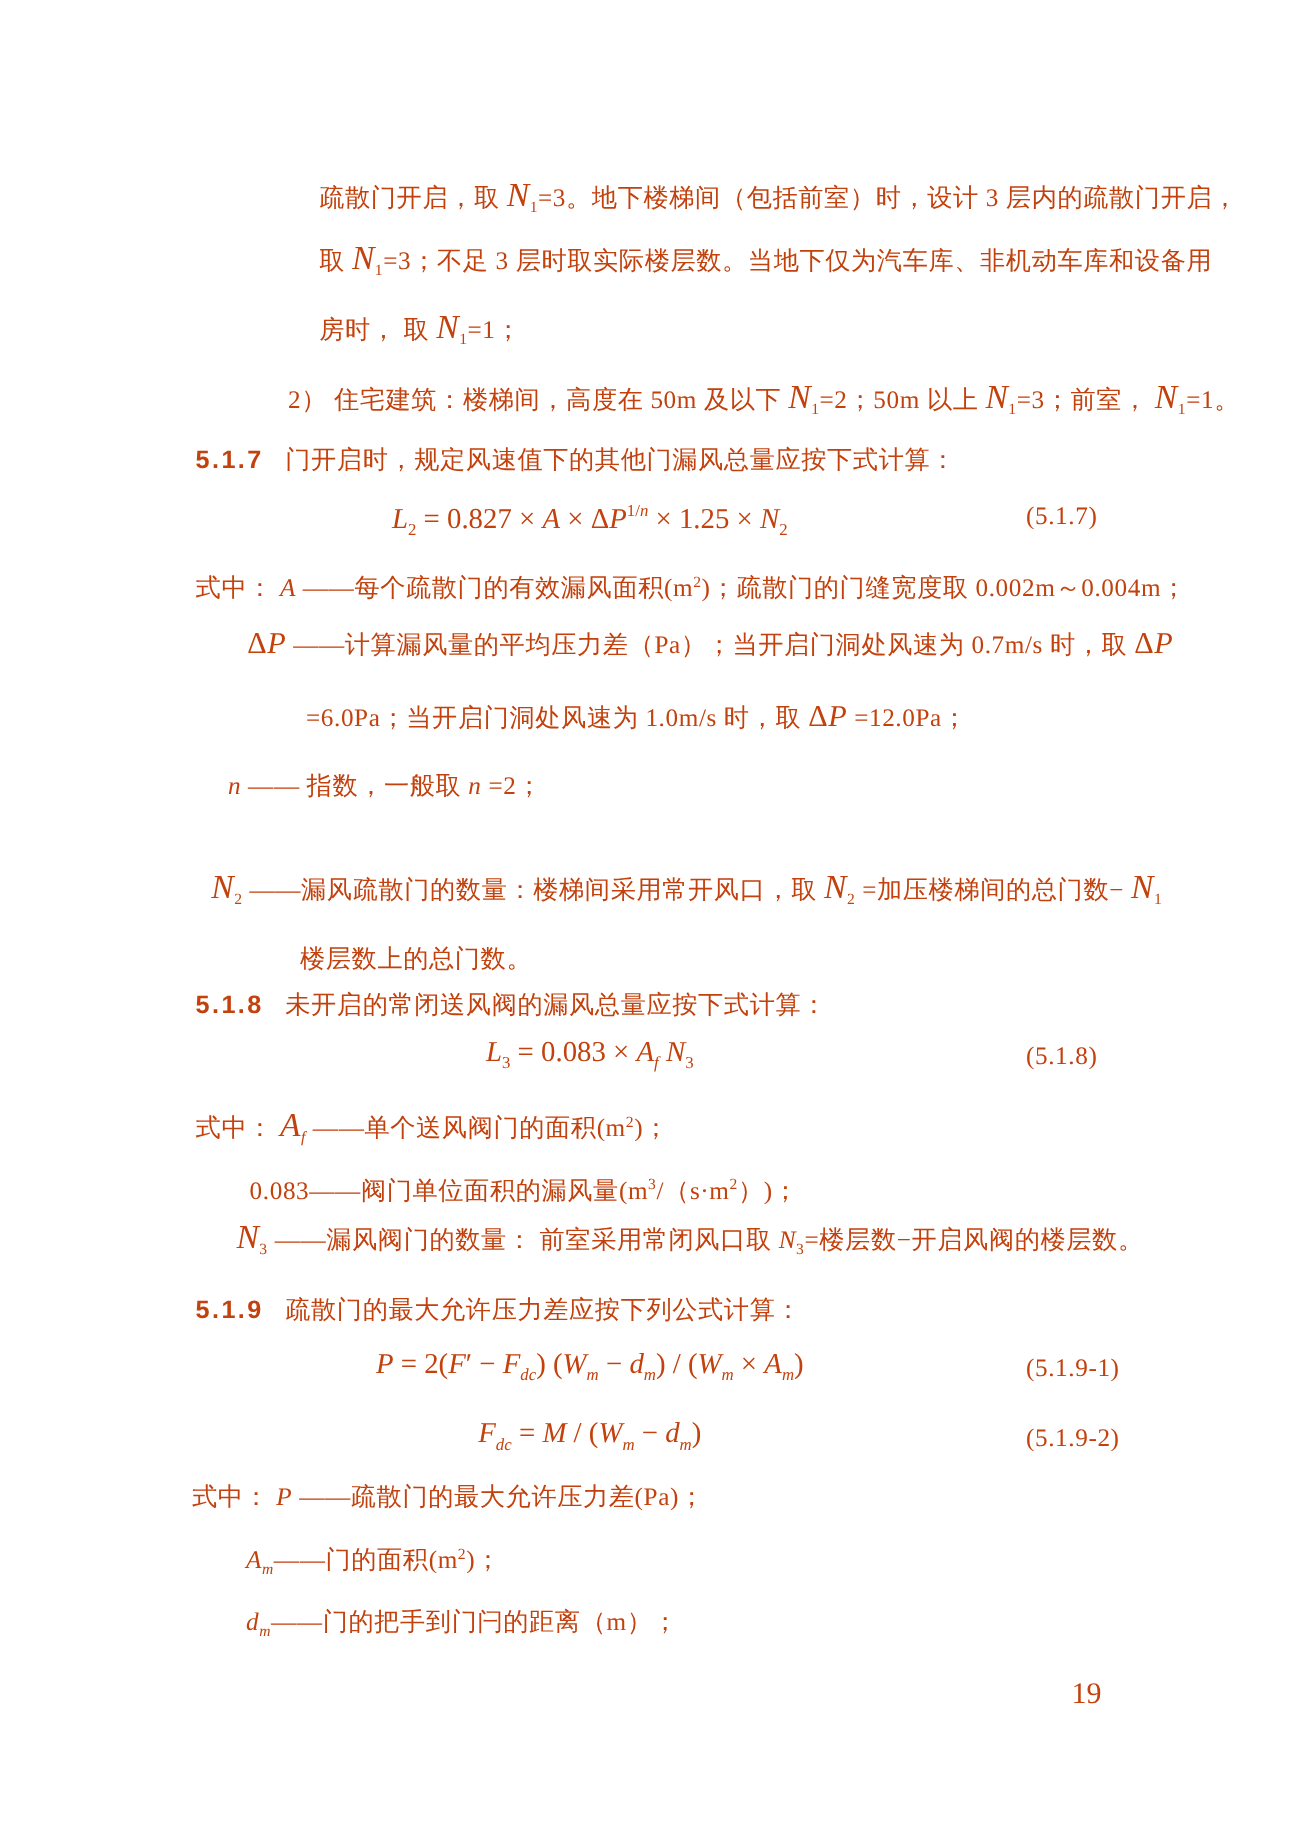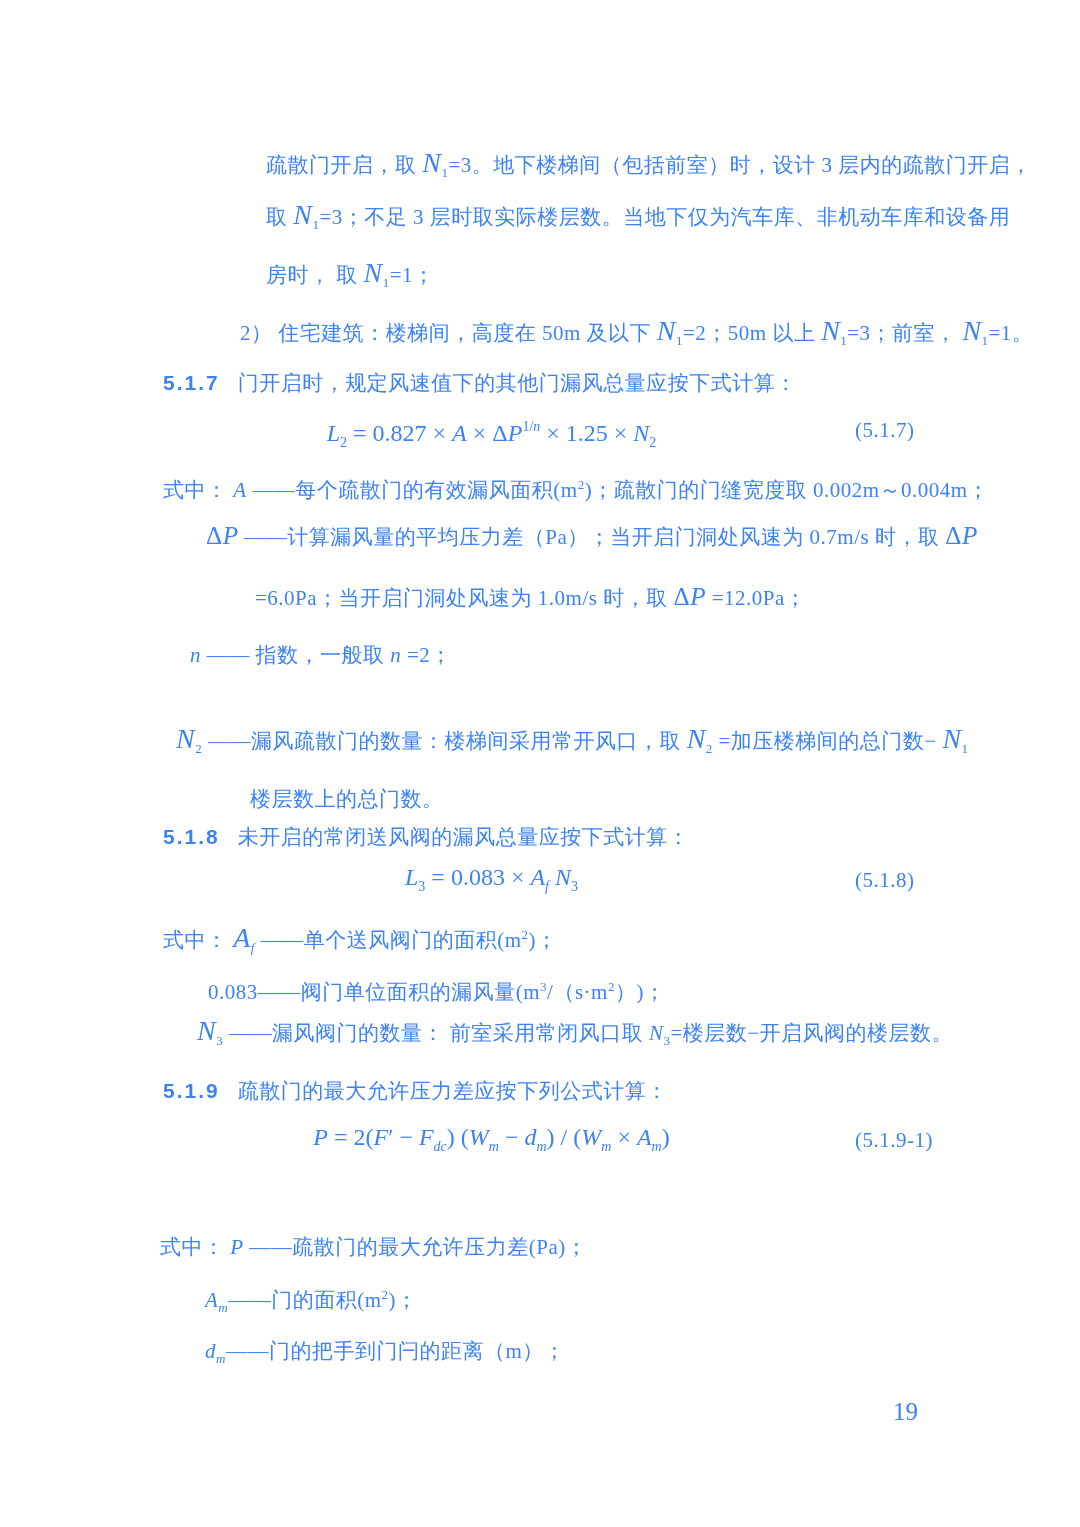--- a/index.html
+++ b/index.html
@@ -6,21 +6,21 @@
   body{
     background:#e9e9e9;
     font-family:"Liberation Serif","DejaVu Serif",serif;
   }
   .page{
     position:relative;
     width:1080px;
     height:1527px;
     margin:0 auto;
     background:#ffffff;
-    color:#3b82f6;
+    color:#c2410c;
     overflow:hidden;
     text-decoration:underline;
   }
   .line{
     position:absolute;
     font-size:21px;
     line-height:30px;
     white-space:nowrap;
     letter-spacing:0.5px;
   }
@@ -108,20 +108,24 @@
 
   <div class="line" style="left:163px;top:1076px;">
     <span class="hnum">5.1.9</span><span>疏散门的最大允许压力差应按下列公式计算：</span>
   </div>
 
   <div class="eqrow" style="top:1120px;">
     <span><span class="v">P</span><span> = 2(</span><span class="v">F</span><span>′</span><span> − </span><span class="v">F</span><span class="sbi">dc</span><span>) (</span><span class="v">W</span><span class="sbi">m</span><span> − </span><span class="v">d</span><span class="sbi">m</span><span>) / (</span><span class="v">W</span><span class="sbi">m</span><span> × </span><span class="v">A</span><span class="sbi">m</span><span>)</span></span>
     <span class="eqnum">(5.1.9-1)</span>
   </div>
 
+  <div class="eqrow" style="top:1178px;">
+    <span><span class="v">F</span><span class="sbi">dc</span><span> = </span><span class="v">M</span><span> / (</span><span class="v">W</span><span class="sbi">m</span><span> − </span><span class="v">d</span><span class="sbi">m</span><span>)</span></span>
+    <span class="eqnum">(5.1.9-2)</span>
+  </div>
 
   <div class="line" style="left:160px;top:1232px;"><span>式中： </span><span class="v">P</span><span> ——疏散门的最大允许压力差(Pa)；</span></div>
   <div class="line" style="left:205px;top:1280px;"><span class="v">A</span><span class="sbi">m</span><span>——门的面积(m</span><span class="sp">2</span><span>)；</span></div>
   <div class="line" style="left:205px;top:1336px;"><span class="v">d</span><span class="sbi">m</span><span>——门的把手到门闩的距离（m）；</span></div>
 
   <div class="pagenum">19</div>
 
 </div>
 
 </body></html>

